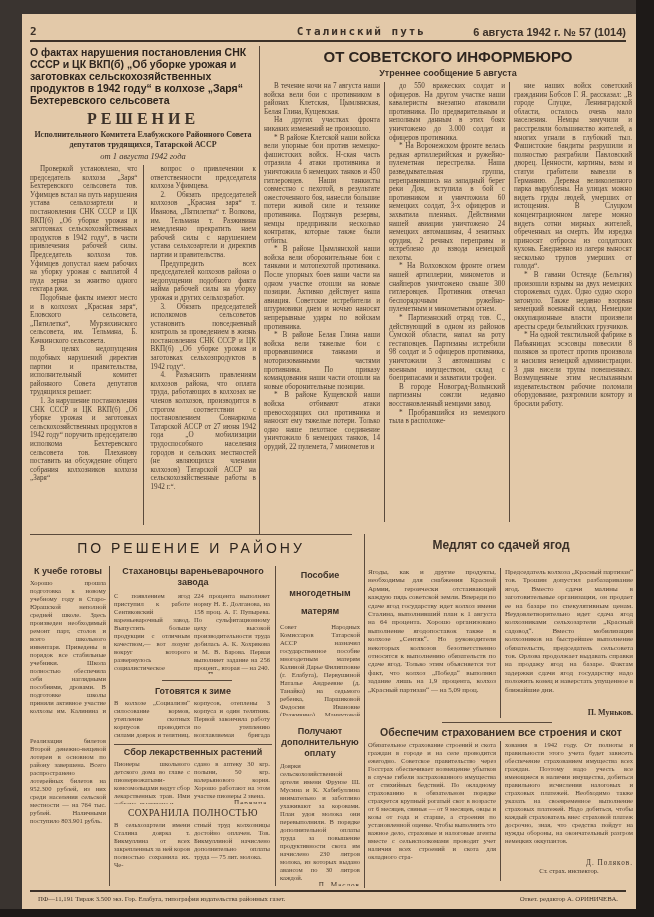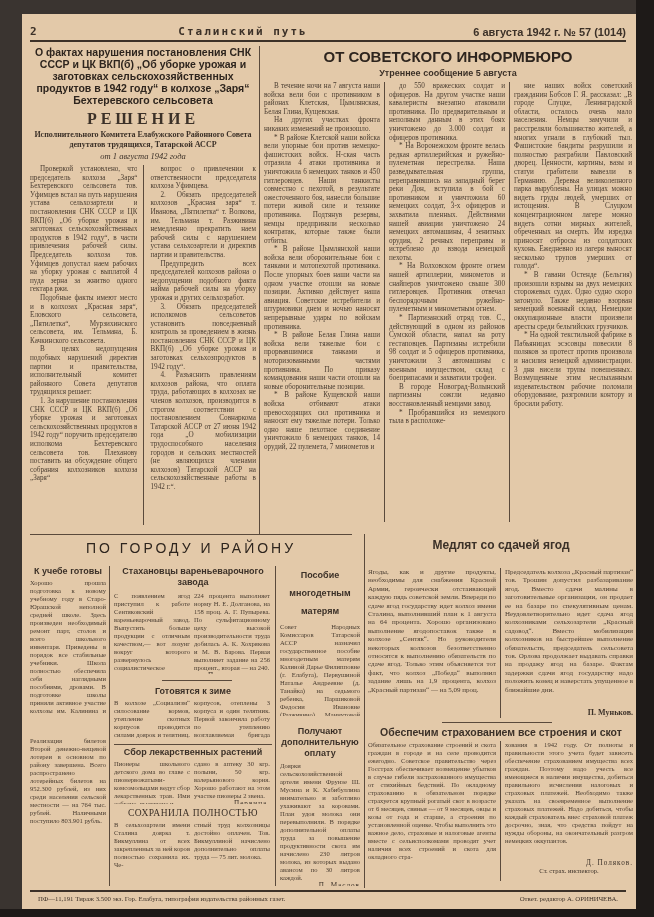--- a/index.html
+++ b/index.html
@@ -4,21 +4,21 @@
 <style>
 *{box-sizing:border-box;margin:0;padding:0}
 html,body{width:654px;height:917px;background:#3a3430;overflow:hidden}
 .page{position:absolute;left:22px;top:14px;width:614px;height:895px;background:#e3c9a9;
   font-family:"Liberation Serif",serif;color:#3c3128;overflow:hidden}
 .shadow{position:absolute;right:0;top:0;width:18px;height:917px;background:#1e1a18}
 .bottomshadow{position:absolute;left:0;bottom:0;width:654px;height:8px;background:#1e1a18}
 .mast{position:absolute;left:8px;top:6px;width:596px;height:22px;border-bottom:2px solid #3c3128;
   display:flex;align-items:flex-end;font-family:"DejaVu Sans Mono",monospace;font-size:11px;padding-bottom:2px}
 .mast .pg{width:30px;font-weight:bold}
-.mast .name{flex:1;text-align:center;letter-spacing:2px;font-weight:bold}
+.mast .name{flex:1;text-align:right;letter-spacing:2px;font-weight:bold}
 .mast .date{width:200px;text-align:right;font-family:"Liberation Sans Narrow","Liberation Sans",sans-serif;font-weight:bold;font-size:11px}
 .txt{font-size:7.2px;line-height:8.6px;text-align:justify;color:#4a3d31}
 .txt p{text-indent:10px}
 .h-cond{font-family:"Liberation Sans",sans-serif;font-weight:bold;transform-origin:left top}
 .col{position:absolute;overflow:hidden}
 .vrule{position:absolute;width:1px;background:#5a4a3c}
 .hrule{position:absolute;height:1px;background:#5a4a3c}
 .center{text-align:center}
 .sign{font-size:7.2px;text-align:right;letter-spacing:1px}
 .b{font-weight:bold}
@@ -28,21 +28,21 @@
 
 <div class="page">
 
   <div class="mast">
     <span class="pg">2</span>
     <span class="name">Сталинский путь</span>
     <span class="date">6 августа 1942 г. № 57 (1014)</span>
   </div>
 
   <div class="col" style="left:8px;top:32px;width:226px;height:480px">
-    <div class="h-cond" style="font-size:10.5px;line-height:12px;color:#2e251e;text-align:center">О фактах нарушения постановления СНК СССР и ЦК ВКП(б) „Об уборке урожая и заготовках сельскохозяйственных продуктов в 1942 году“ в колхозе „Заря“ Бехтеревского сельсовета</div>
+    <div class="h-cond" style="font-size:10.5px;line-height:12px;color:#2e251e;text-align:left">О фактах нарушения постановления СНК СССР и ЦК ВКП(б) „Об уборке урожая и заготовках сельскохозяйственных продуктов в 1942 году“ в колхозе „Заря“ Бехтеревского сельсовета</div>
     <div class="center" style="font-family:'Liberation Serif',serif;font-weight:bold;font-size:16px;letter-spacing:4px;margin-top:4px">РЕШЕНИЕ</div>
     <div class="center b" style="font-size:8px;line-height:9.5px;margin-top:2px">Исполнительного Комитета Елабужского Районного Совета депутатов трудящихся, Татарской АССР</div>
     <div class="center" style="font-size:8.5px;font-style:italic;margin:2px 0 4px">от 1 августа 1942 года</div>
     <div style="display:flex;gap:6px">
       <div class="txt" style="width:110px;height:360px;overflow:hidden">
         <p>Проверкой установлено, что председатель колхоза „Заря“ Бехтеревского сельсовета тов. Уфимцев встал на путь нарушения устава сельхозартели и постановления СНК СССР и ЦК ВКП(б) „Об уборке урожая и заготовках сельскохозяйственных продуктов в 1942 году“, в части привлечения рабочей силы. Председатель колхоза тов. Уфимцев допустал наем рабочих на уборку урожая с выплатой 4 пуда зерна за жнитво одного гектара ржи.</p>
         <p>Подобные факты имеют место и в колхозах „Красная заря“, Еловского сельсовета, „Пятилетка“, Мурзихинского сельсовета, им. Тельмана, Б. Качкинского сельсовета.</p>
         <p>В целях недопущения подобных нарушений директив партии и правительства, исполнительный комитет районного Совета депутатов трудящихся решает:</p>
         <p>1. За нарушение постановления СНК СССР и ЦК ВКП(б) „Об уборке урожая и заготовках сельскохозяйственных продуктов в 1942 году“ поручить председателю исполкома Бехтеревского сельсовета тов. Плеханову поставить на обсуждение общего собрания колхозников колхоза „Заря“</p>
       </div>
@@ -84,21 +84,21 @@
       <div class="vrule" style="position:relative;height:440px"></div>
       <div class="txt" style="width:118px;height:440px;overflow:hidden">
         <p>ние наших войск советский гражданин Бобсов Г. Я. рассказал: „В городе Слуцке, Ленинградской области, осталось очень мало населения. Немцы замучили и расстреляли большинство жителей, а многих угнали в глубокий тыл. Фашистские бандиты разрушили и полностью разграбили Павловский дворец. Ценности, картины, вазы и статуи грабители вывезли в Германию. Деревья великолепного парка вырублены. На улицах можно видеть груды людей, умерших от истощения. В Слуцком концентрационном лагере можно видеть сотни мирных жителей, обреченных на смерть. Им изредка приносят отбросы из солдатских кухонь. Ежедневно из лагеря выносят несколько трупов умерших от голода“.</p>
         <p>* В гавани Остенде (Бельгия) произошли взрывы на двух немецких сторожевых судах. Одно судно скоро затонуло. Также недавно взорван немецкий военный склад. Немецкие оккупационные власти произвели аресты среди бельгийских грузчиков.</p>
         <p>* На одной текстильной фабрике в Пабьяницах эсэсовцы повесили 8 поляков за протест против произвола и насилия немецкой администрации. 3 дня висели трупы повешенных. Возмущенные этим неслыханным издевательством рабочие поломали оборудование, разгромили контору и бросили работу.</p>
       </div>
     </div>
   </div>
 
   <div class="col" style="left:8px;top:520px;width:322px;height:28px;border-top:1px solid #5a4a3c">
-    <div class="center" style="font-family:'Liberation Sans',sans-serif;font-size:14px;letter-spacing:3px;margin-top:5px;color:#2e251e">ПО ГОРОДУ И РАЙОНУ</div>
+    <div class="center" style="font-family:'Liberation Sans',sans-serif;font-size:14px;letter-spacing:3px;margin-top:5px;color:#2e251e">ПО РЕШЕНИЕ И РАЙОНУ</div>
   </div>
 
   <div class="col" style="left:8px;top:552px;width:76px;height:150px">
     <div class="center h-cond" style="font-size:9px">К учебе готовы</div>
     <div class="txt" style="font-size:6.6px;line-height:8px;margin-top:3px">Хорошо прошла подготовка к новому учебному году в Старо-Юрашской неполной средней школе. Здесь произведен необходимый ремонт парт, столов и всего школьного инвентаря. Приведены в порядок все стабильные учебники. Школа полностью обеспечила себя наглядными пособиями, дровами. В подготовке школы приняли активное участие колхозы им. Калинина и имени Сталина. Школа в полной готовности встретит новый учебный год и добьется новых успехов в воспитании колхозной детворы.</div>
   </div>
   <div class="vrule" style="left:87px;top:552px;height:320px"></div>
 
   <div class="col" style="left:8px;top:720px;width:76px;height:150px">
     <div class="txt" style="font-size:6.6px;line-height:8px;margin-top:3px">Реализация билетов Второй денежно-вещевой лотереи в основном по району завершена. Всего распространено лотерейных билетов на 952.300 рублей, из них среди населения сельской местности — на 764 тыс. рублей. Наличными поступило 803.901 рубль.</div>

